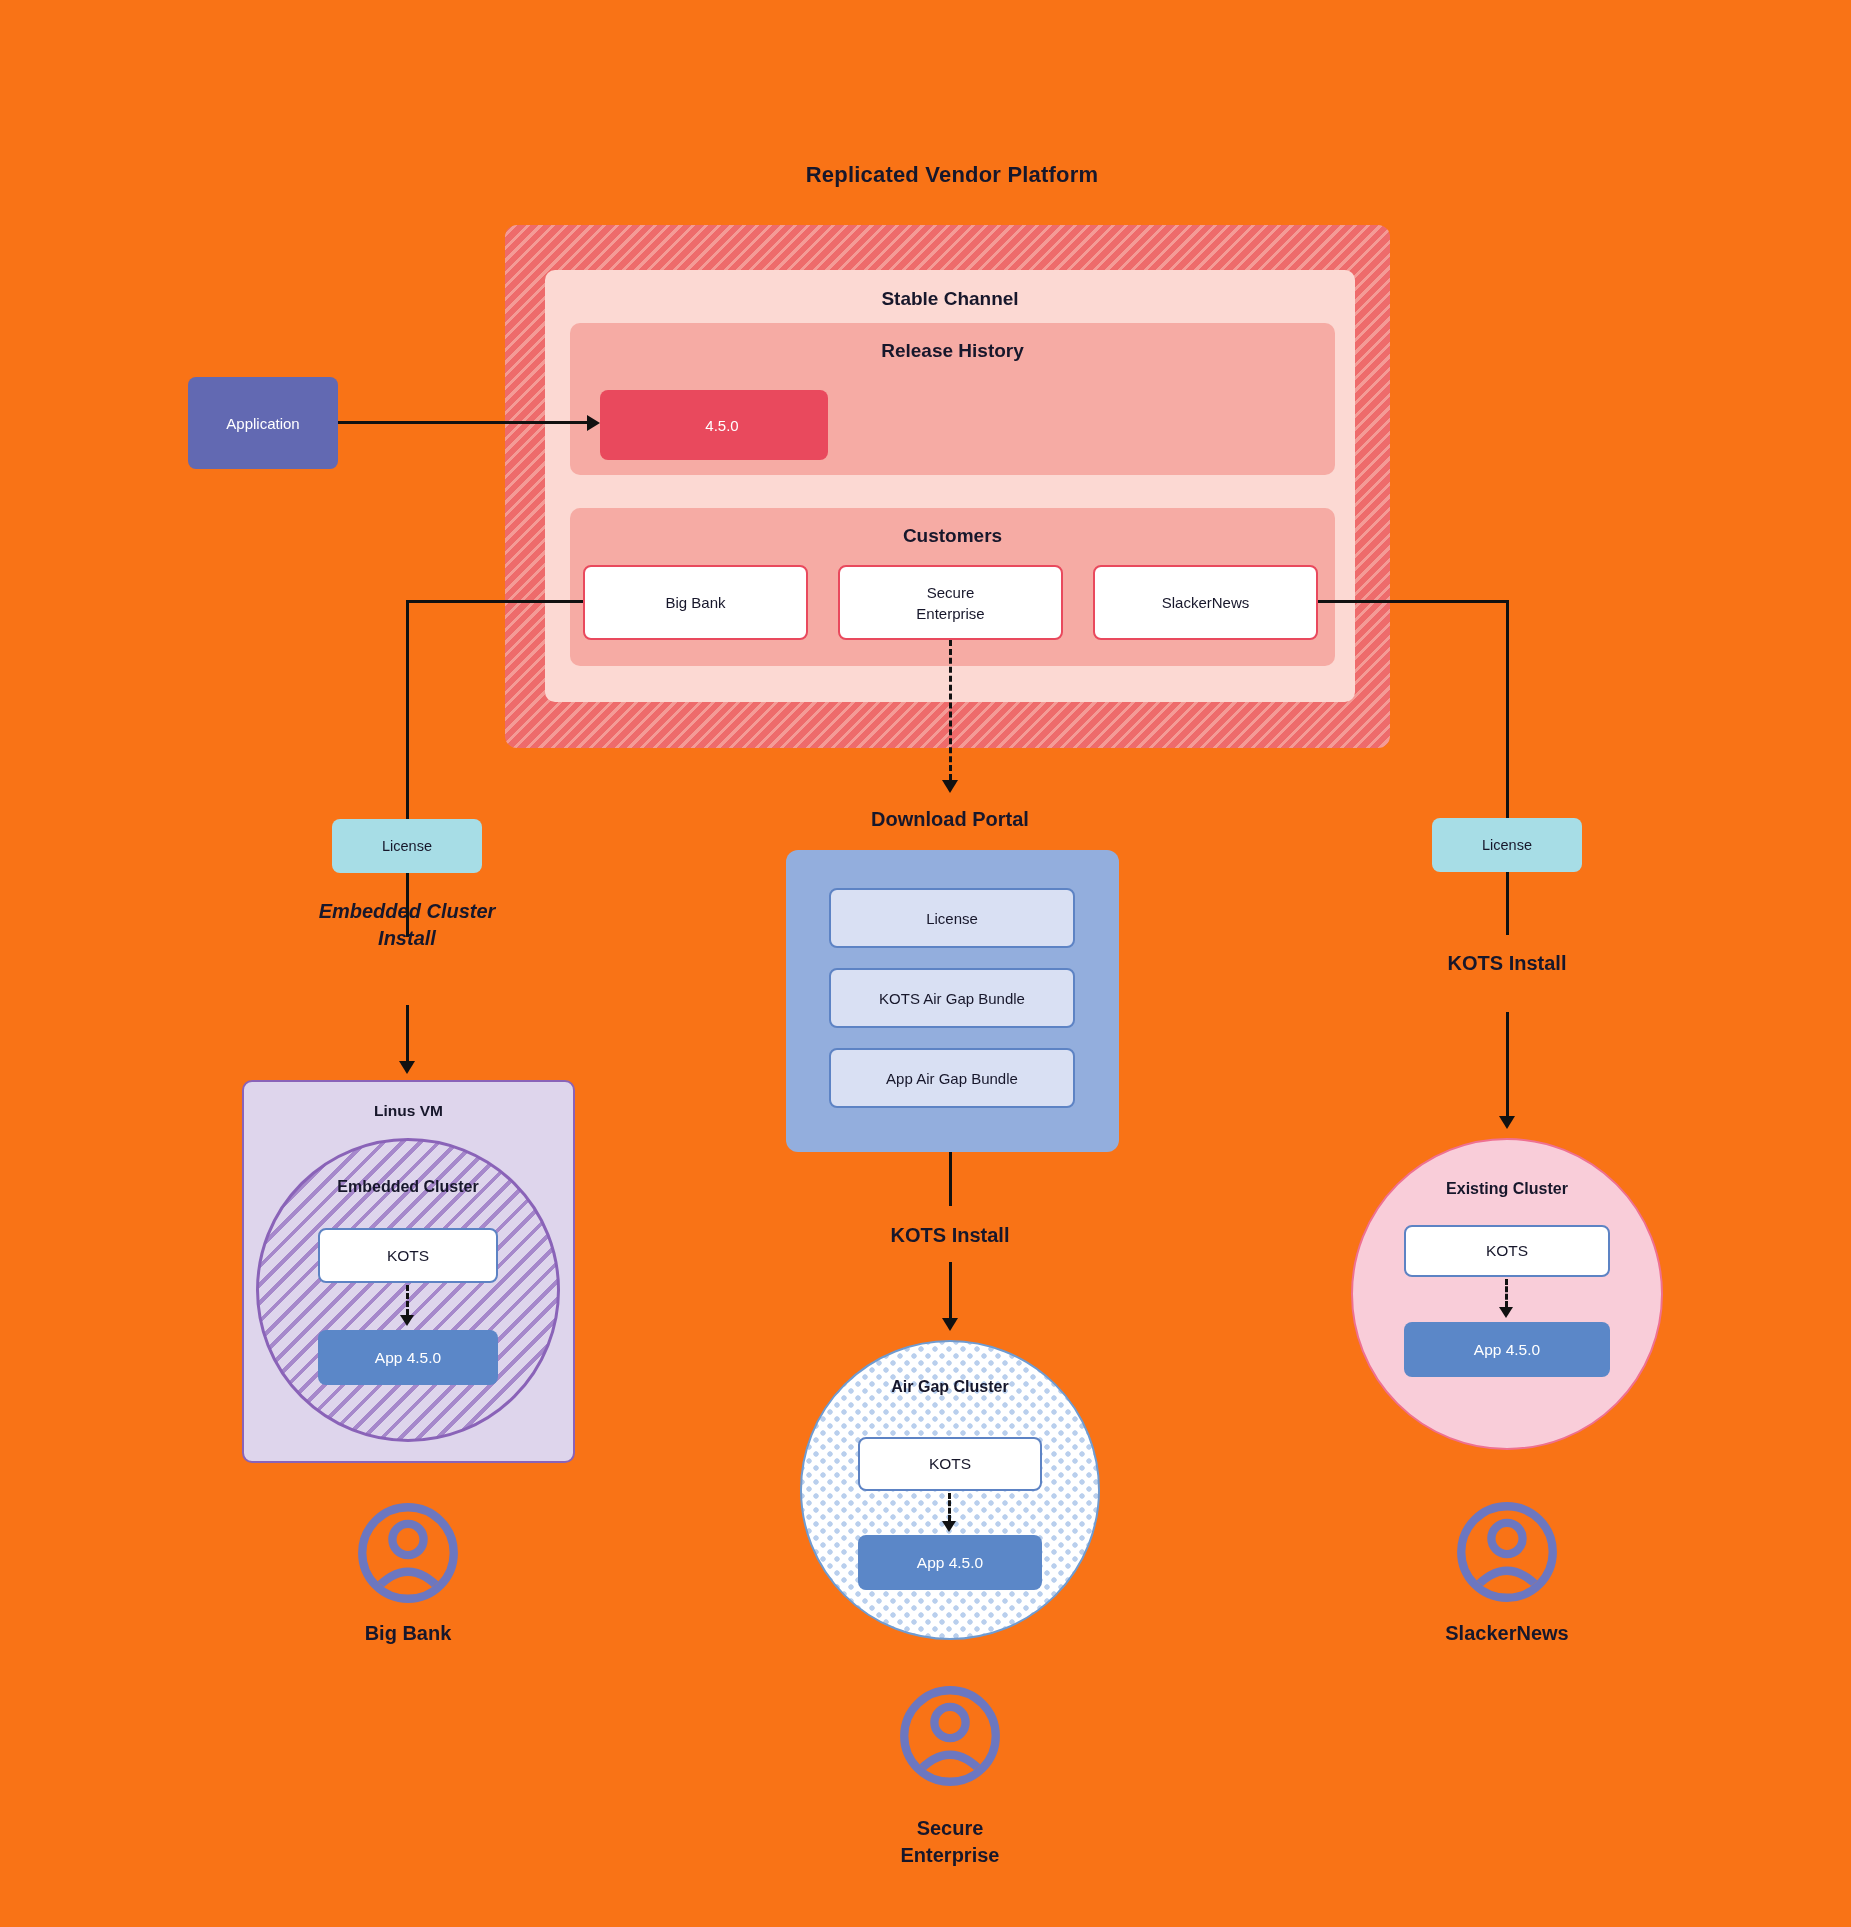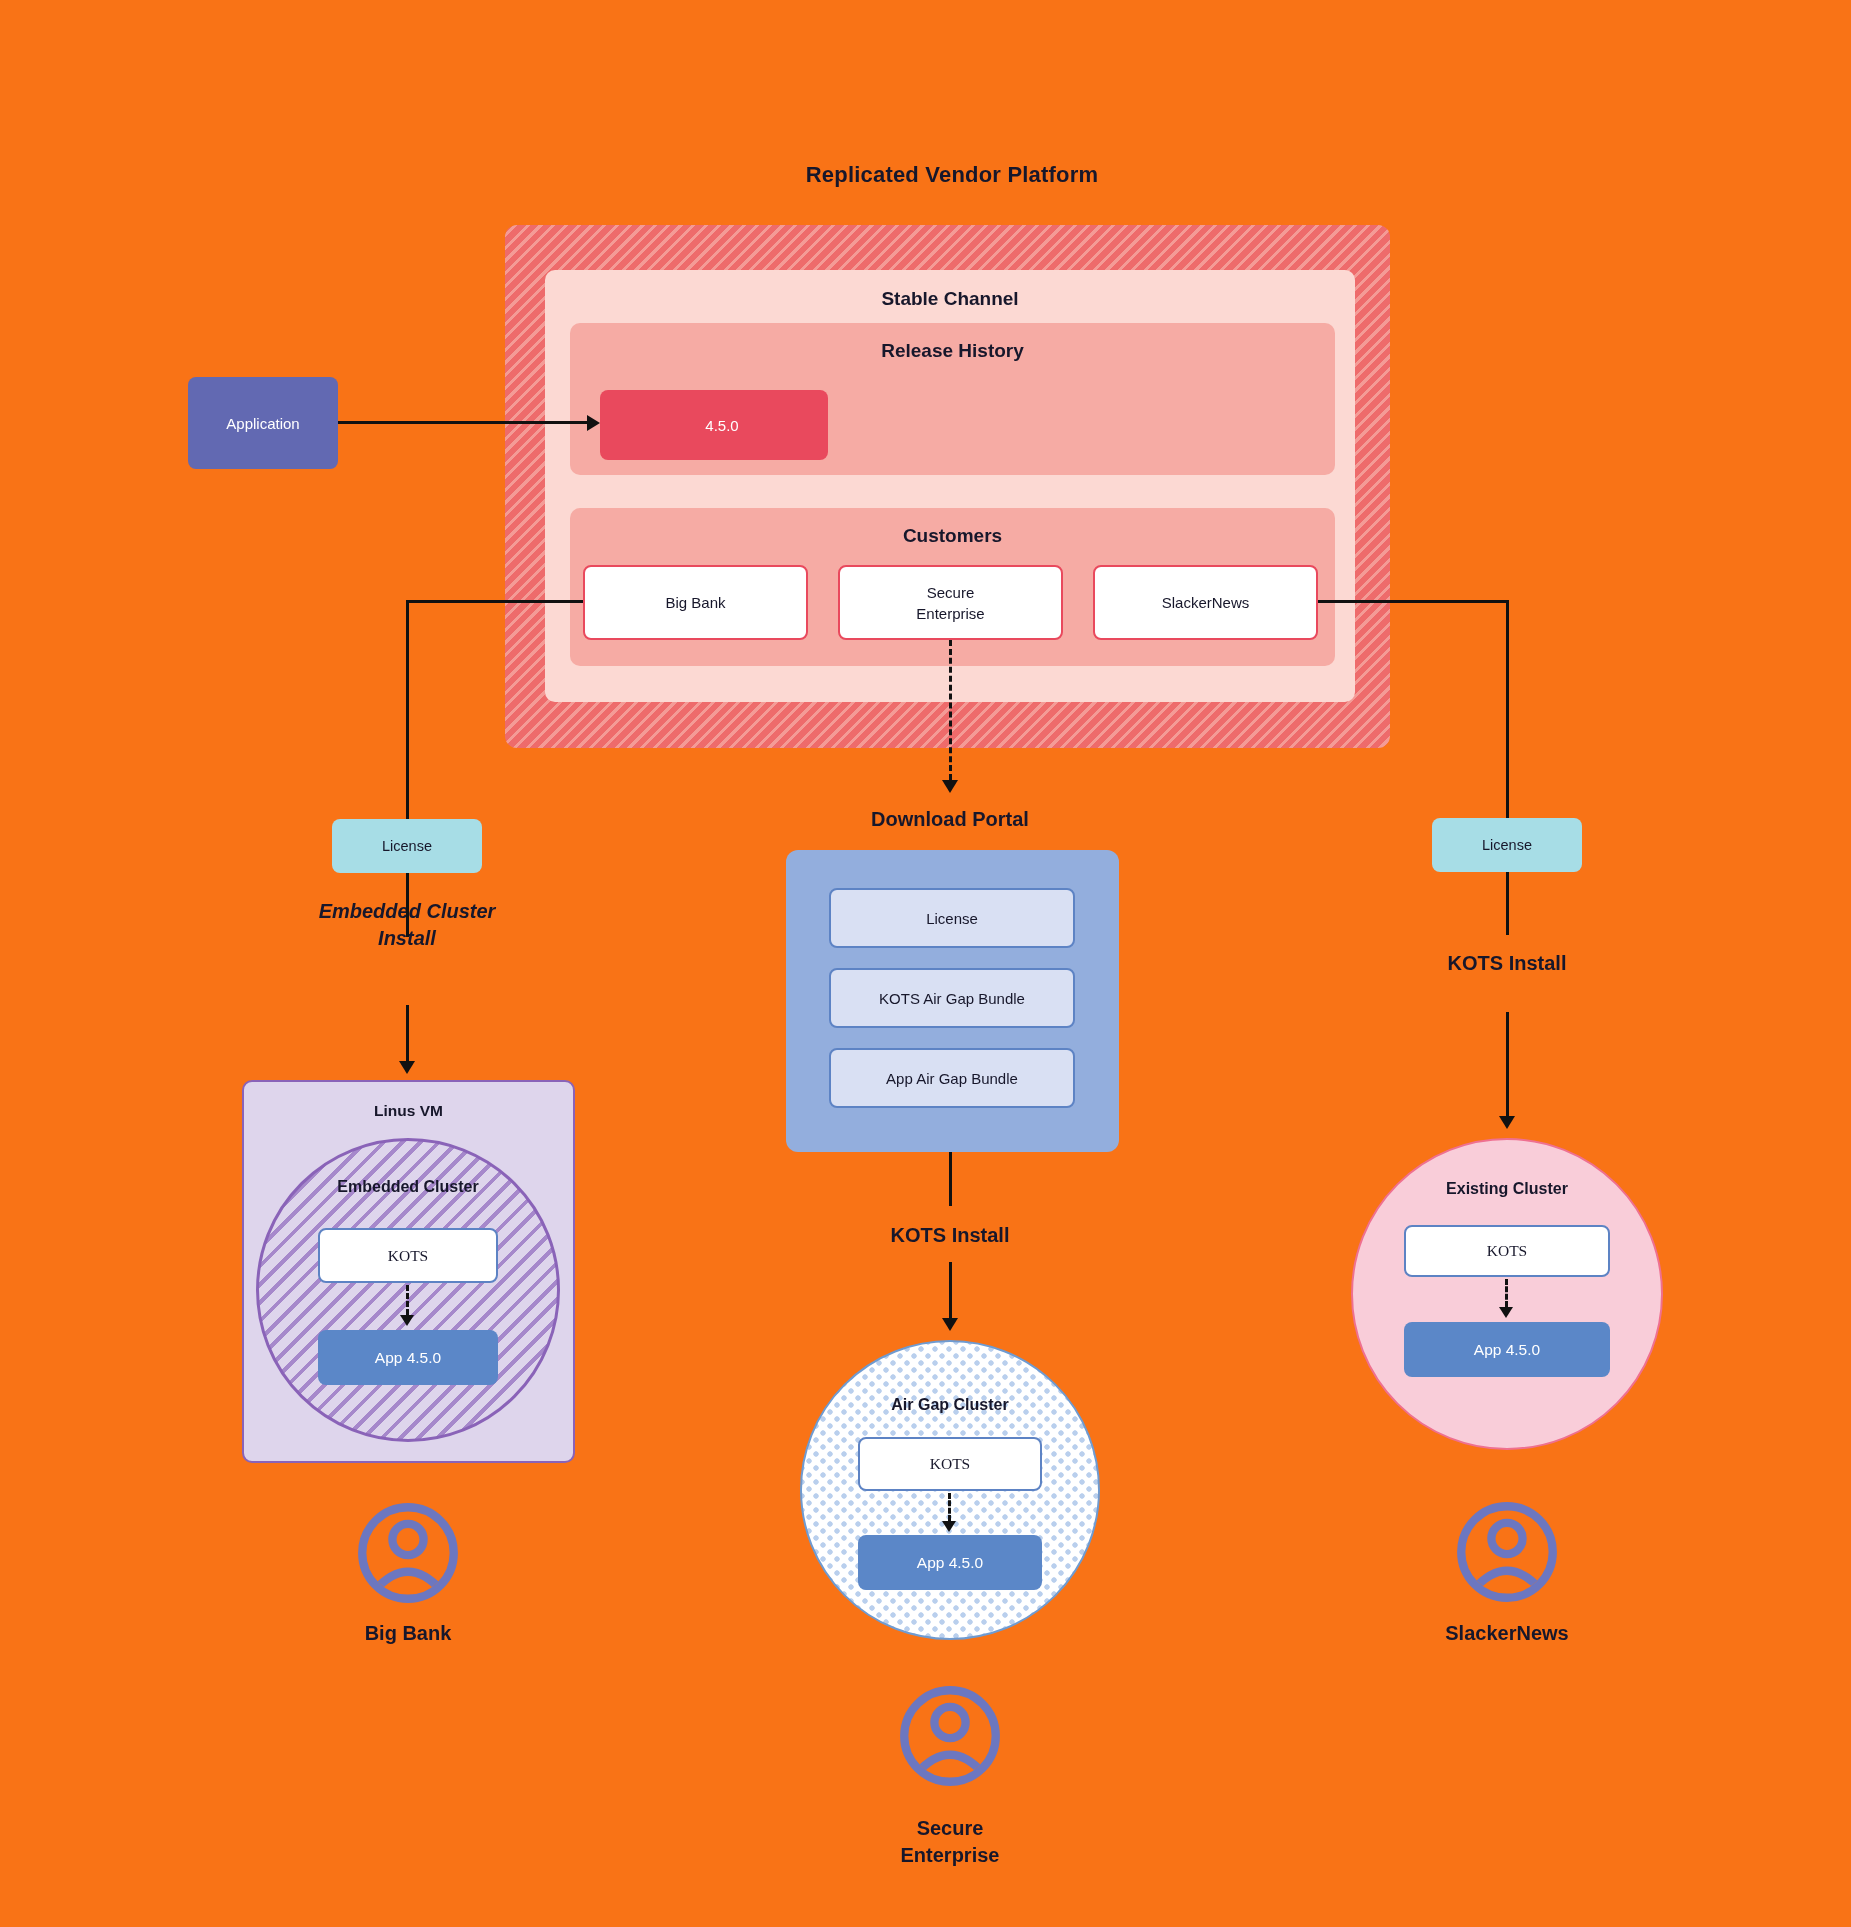--- a/index.html
+++ b/index.html
@@ -59,21 +59,21 @@
   }
   .airgap-circle{
     border:2px solid #6f9bd1;background-color:#ffffff;
     background-image:radial-gradient(circle,#b9cfed 2.4px,rgba(255,255,255,0) 3px),
                      radial-gradient(circle,#b9cfed 2.4px,rgba(255,255,255,0) 3px);
     background-size:14px 14px,14px 14px;background-position:0 0,7px 7px;
   }
   .existing-circle{border:2px solid #ef7090;background:#f9cdd9;}
   .circle-label{font-size:16px;font-weight:700;width:100%;}
   .kots{background:#ffffff;border:2px solid #5d83c4;border-radius:8px;font-size:15.5px;
-    display:flex;align-items:center;justify-content:center;z-index:3;font-family:Liberation Serif, serif;}
+    display:flex;align-items:center;justify-content:center;z-index:3;}
   .appblue{background:#5b87c8;border-radius:8px;color:#fff;font-size:15.5px;
     display:flex;align-items:center;justify-content:center;z-index:3;}
 
   
   .user-icon{position:absolute;color:#6c77c0;}
   .user-name{font-size:20px;font-weight:700;line-height:27px;}
 </style>
 </head>
 <body>
 
@@ -139,21 +139,21 @@
   <div class="abs vmbox" style="left:242px;top:1080px;width:333px;height:383px;"></div>
   <div class="lbl sec-label" style="left:242px;top:1102px;width:333px;font-size:15.5px;">Linus VM</div>
   <div class="abs circle embedded-circle" style="left:256px;top:1138px;width:304px;height:304px;"></div>
   <div class="lbl circle-label" style="left:256px;top:1178px;width:304px;">Embedded Cluster</div>
   <div class="abs kots" style="left:318px;top:1228px;width:180px;height:55px;">KOTS</div>
   <div class="vdash" style="left:406px;top:1285px;height:30px;"></div>
   <div class="ah-down-sm" style="left:400px;top:1315px;"></div>
   <div class="abs appblue" style="left:318px;top:1330px;width:180px;height:55px;">App 4.5.0</div>
 
   <div class="abs circle airgap-circle" style="left:800px;top:1340px;width:300px;height:300px;"></div>
-  <div class="lbl circle-label" style="left:800px;top:1378px;width:300px;margin-top:18px;">Air Gap Cluster</div>
+  <div class="lbl circle-label" style="left:800px;top:1378px;width:300px;">Air Gap Cluster</div>
   <div class="abs kots" style="left:858px;top:1437px;width:184px;height:54px;">KOTS</div>
   <div class="vdash" style="left:948px;top:1493px;height:28px;"></div>
   <div class="ah-down-sm" style="left:942px;top:1521px;"></div>
   <div class="abs appblue" style="left:858px;top:1535px;width:184px;height:55px;">App 4.5.0</div>
 
   <div class="abs circle existing-circle" style="left:1351px;top:1138px;width:312px;height:312px;"></div>
   <div class="lbl circle-label" style="left:1351px;top:1180px;width:312px;">Existing Cluster</div>
   <div class="abs kots" style="left:1404px;top:1225px;width:206px;height:52px;">KOTS</div>
   <div class="vdash" style="left:1505px;top:1279px;height:28px;"></div>
   <div class="ah-down-sm" style="left:1499px;top:1307px;"></div>

